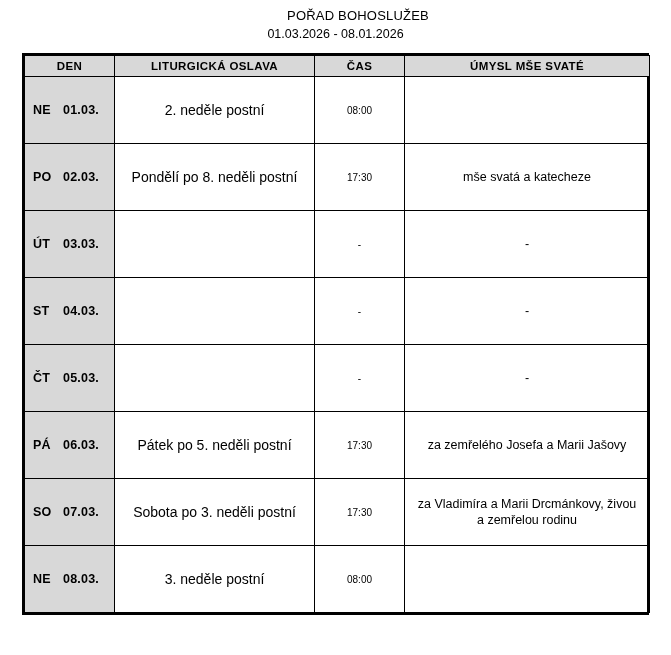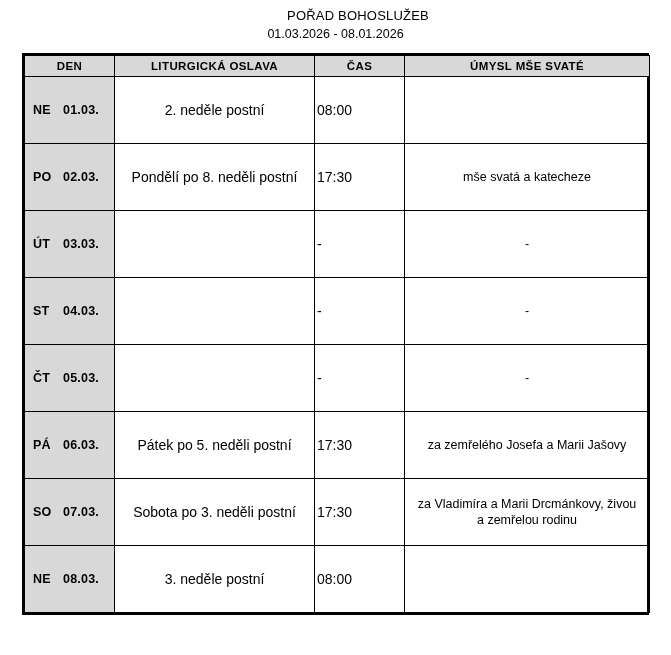--- a/index.html
+++ b/index.html
@@ -87,24 +87,24 @@
   td.day .date { display: inline-block; padding-left: 8px; }
 
   td.celebration {
     font-size: 14px;
     text-align: center;
     vertical-align: middle;
     padding: 2px 12px;
     line-height: 15px;
   }
   td.time {
-    font-size: 14px;
-    text-align: left;
-    vertical-align: middle;
-    padding: 2px;
+    font-size: 10px;
+    text-align: center;
+    vertical-align: middle;
+    padding: 15px;
   }
   td.intention {
     font-size: 12.5px;
     text-align: center;
     vertical-align: middle;
     padding: 2px 8px;
     line-height: 16px;
   }
   tr.row-h { height: 67px; }
 </style>

